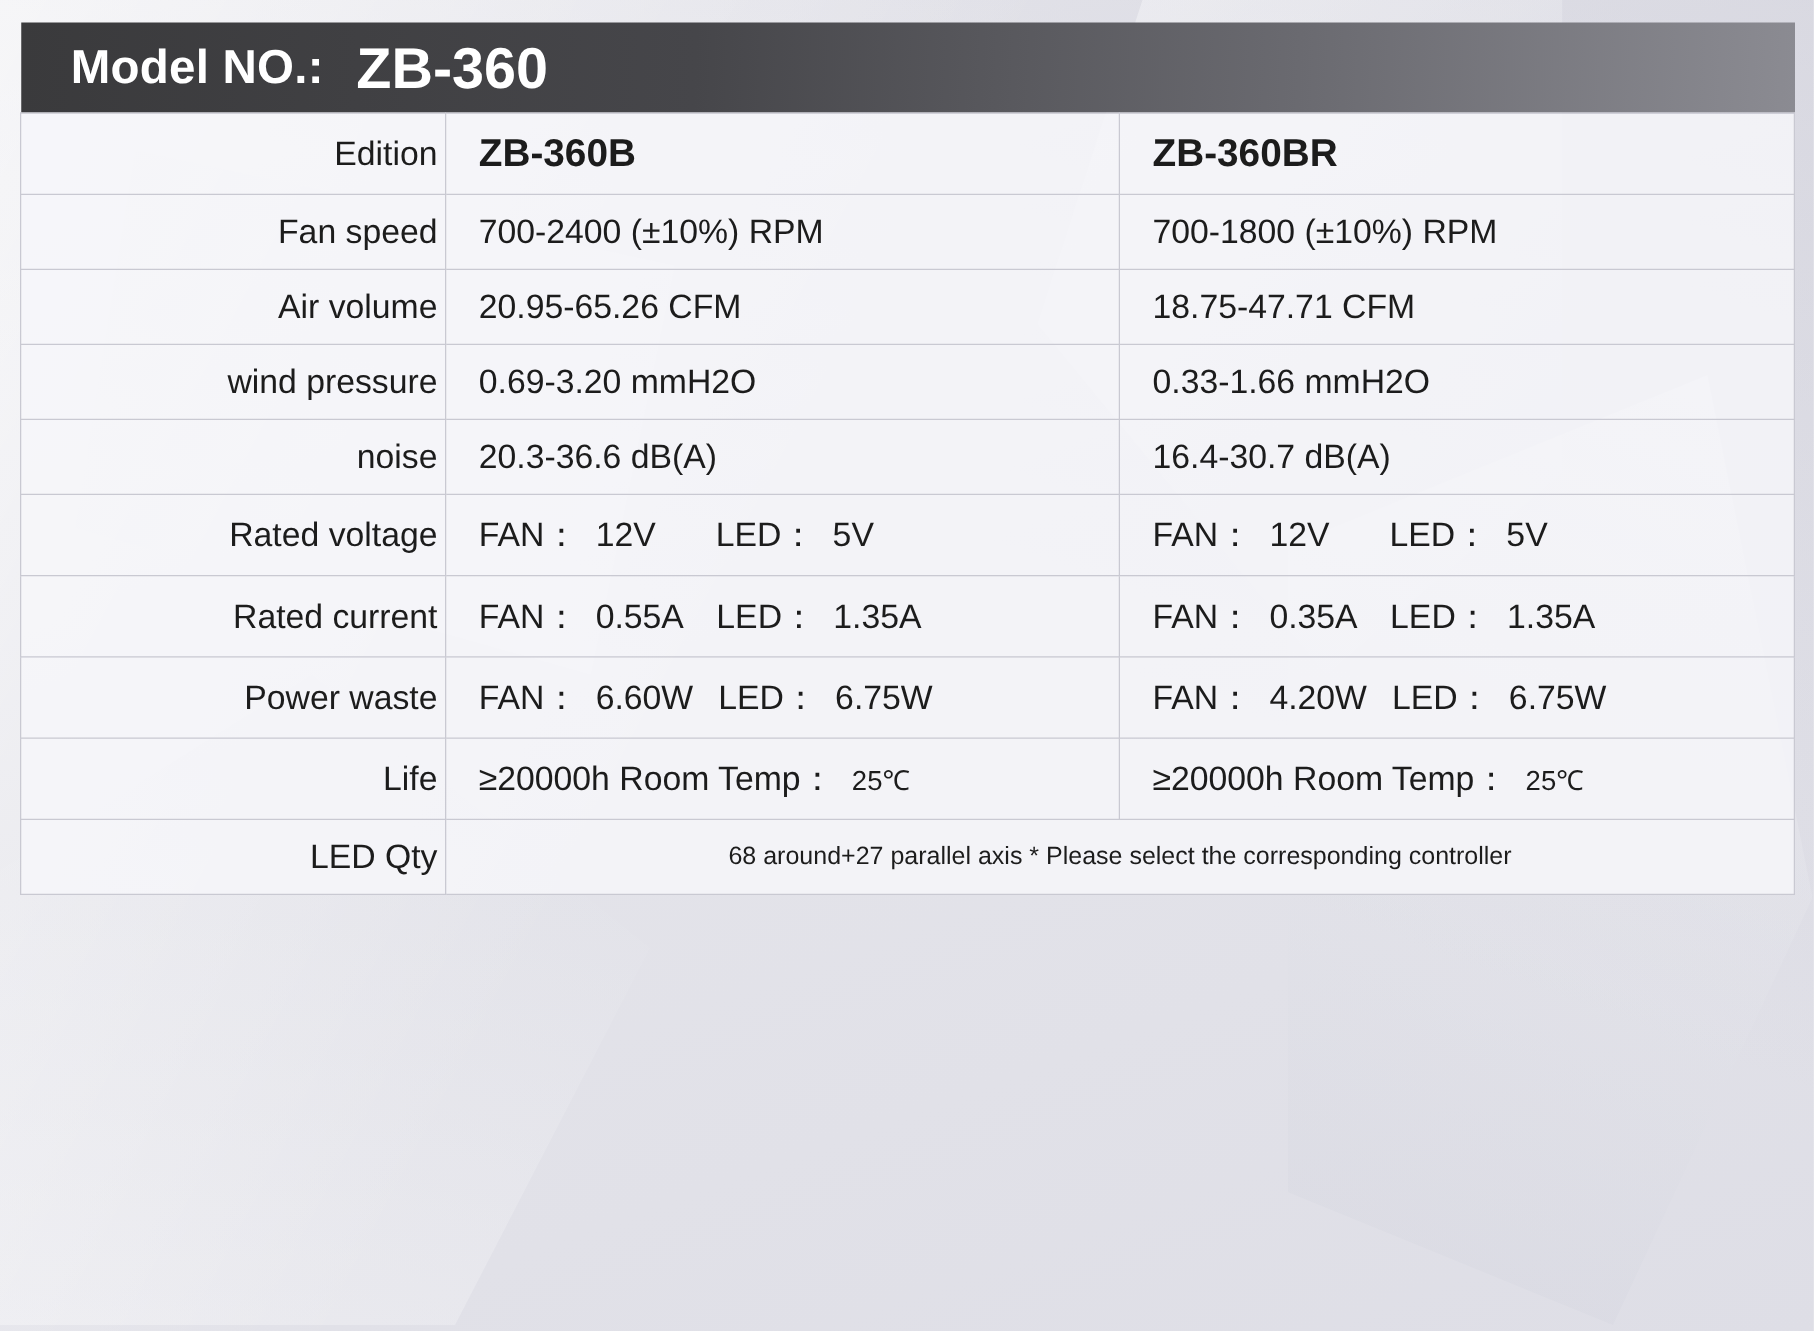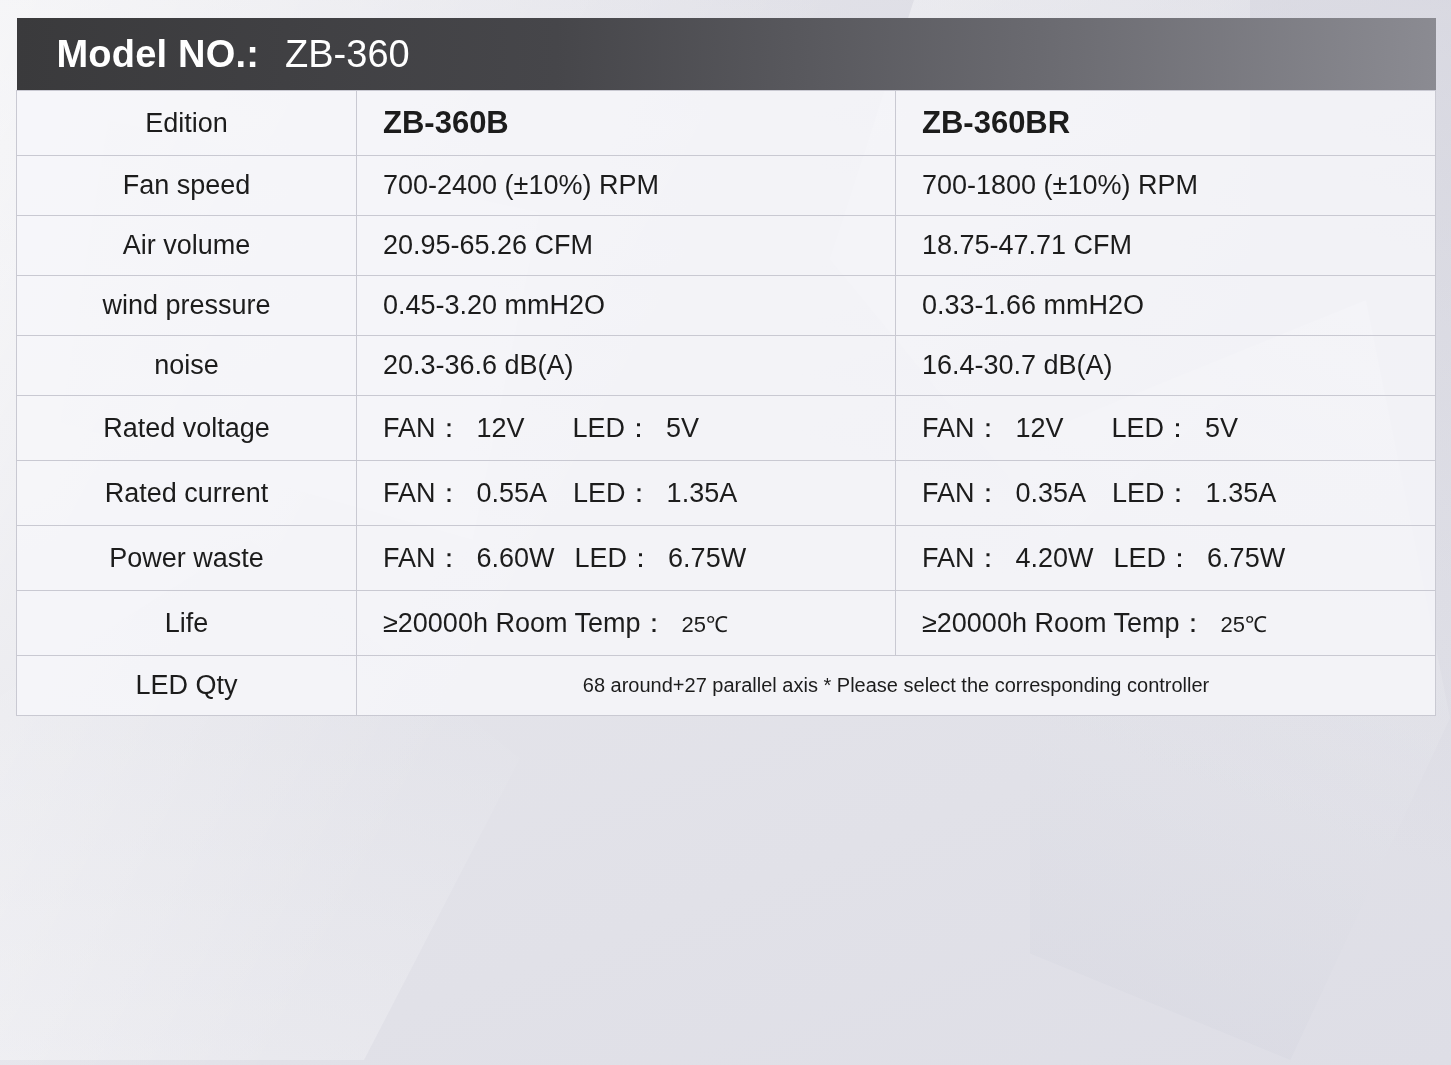--- a/index.html
+++ b/index.html
@@ -79,28 +79,28 @@
     box-sizing: border-box;
   }
   .header-bar .model-label {
     color: #ffffff;
     font-size: 38px;
     font-weight: bold;
     letter-spacing: 0.2px;
   }
   .header-bar .model-value {
     color: #ffffff;
-    font-size: 38px;
-    font-weight: normal;
+    font-size: 46px;
+    font-weight: bold;
     margin-left: 26px;
   }
 
   .col-label {
     width: 340px;
-    text-align: center;
+    text-align: right;
     font-size: 27px;
     color: #1c1c1c;
     padding: 14px 6px;
     background: rgba(243,243,247,0.88);
   }
   .col-val {
     width: 539px;
     font-size: 27px;
     color: #1c1c1c;
     padding: 14px 0 14px 26px;
@@ -173,21 +173,21 @@
       </tr>
 
       <tr>
         <td class="col-label">Air volume</td>
         <td class="col-val">20.95-65.26 CFM</td>
         <td class="col-val">18.75-47.71 CFM</td>
       </tr>
 
       <tr>
         <td class="col-label">wind pressure</td>
-        <td class="col-val">0.45-3.20 mmH2O</td>
+        <td class="col-val">0.69-3.20 mmH2O</td>
         <td class="col-val">0.33-1.66 mmH2O</td>
       </tr>
 
       <tr>
         <td class="col-label">noise</td>
         <td class="col-val">20.3-36.6 dB(A)</td>
         <td class="col-val">16.4-30.7 dB(A)</td>
       </tr>
 
       <tr>

